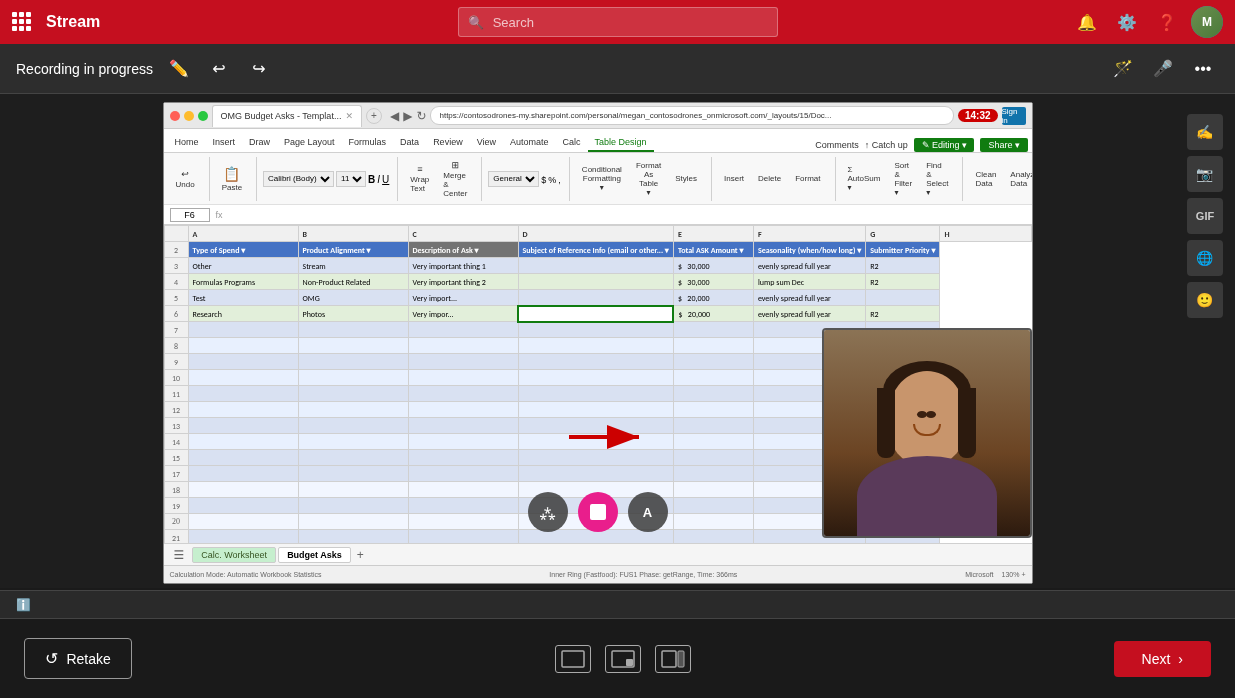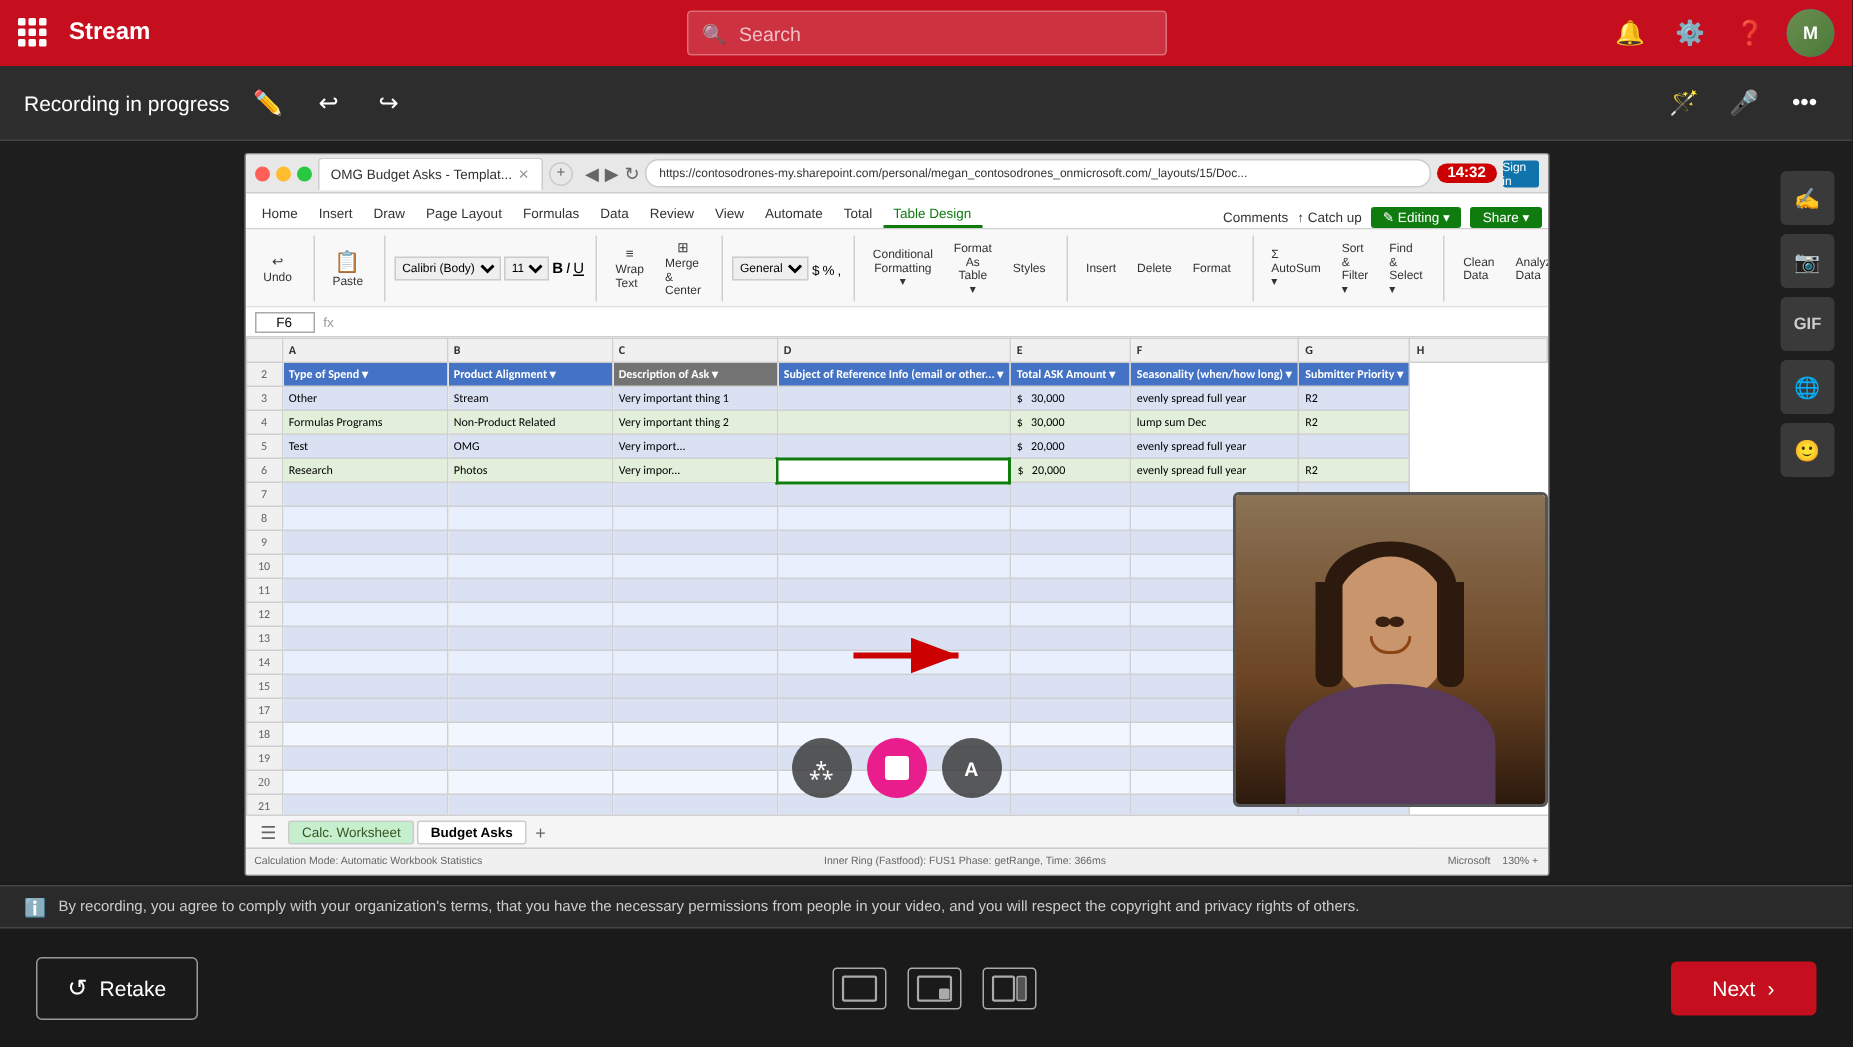--- a/index.html
+++ b/index.html
@@ -616,21 +616,21 @@
       <div id="ribbon-tabs" style="height:24px;display:flex;align-items:flex-end;padding:0 4px;background:white;border-bottom:1px solid #d0d0d0;gap:0;">
         <div class="ribbon-tab" style="font-size:9px;padding:3px 7px;color:#333;cursor:pointer;">Home</div>
         <div class="ribbon-tab" style="font-size:9px;padding:3px 7px;color:#333;cursor:pointer;">Insert</div>
         <div class="ribbon-tab" style="font-size:9px;padding:3px 7px;color:#333;cursor:pointer;">Draw</div>
         <div class="ribbon-tab" style="font-size:9px;padding:3px 7px;color:#333;cursor:pointer;">Page Layout</div>
         <div class="ribbon-tab" style="font-size:9px;padding:3px 7px;color:#333;cursor:pointer;">Formulas</div>
         <div class="ribbon-tab" style="font-size:9px;padding:3px 7px;color:#333;cursor:pointer;">Data</div>
         <div class="ribbon-tab" style="font-size:9px;padding:3px 7px;color:#333;cursor:pointer;">Review</div>
         <div class="ribbon-tab" style="font-size:9px;padding:3px 7px;color:#333;cursor:pointer;">View</div>
         <div class="ribbon-tab" style="font-size:9px;padding:3px 7px;color:#333;cursor:pointer;">Automate</div>
-        <div class="ribbon-tab" style="font-size:9px;padding:3px 7px;color:#333;cursor:pointer;">Total</div>
+        <div class="ribbon-tab" style="font-size:9px;padding:3px 7px;color:#333;cursor:pointer;">Calc</div>
         <div class="ribbon-tab active" style="font-size:9px;padding:3px 7px;color:#107c10;border-bottom:2px solid #107c10;cursor:pointer;">Table Design</div>
         <div style="margin-left:auto;display:flex;gap:6px;align-items:center;font-size:9px;color:#333;">
           <span style="cursor:pointer;">Comments</span>
           <span style="cursor:pointer;">↑ Catch up</span>
           <div style="background:#107c10;color:white;padding:2px 8px;border-radius:2px;font-size:9px;cursor:pointer;">✎ Editing ▾</div>
           <div style="background:#107c10;color:white;padding:2px 8px;border-radius:2px;font-size:9px;cursor:pointer;">Share ▾</div>
         </div>
       </div>
 
       <div id="ribbon-content" style="height:52px;display:flex;align-items:center;padding:2px 6px;gap:2px;background:#f8f8f8;border-bottom:1px solid #e0e0e0;font-size:9px;">
@@ -993,21 +993,20 @@
     <div class="panel-icon" style="font-size:14px;">✍</div>
     <div class="panel-icon" style="font-size:14px;">📷</div>
     <div class="panel-icon" style="font-size:11px;font-weight:bold;">GIF</div>
     <div class="panel-icon" style="font-size:14px;">🌐</div>
     <div class="panel-icon" style="font-size:14px;">🙂</div>
   </div>
 </div>
 
 <div id="privacy-notice" style="position:absolute;bottom:80px;left:0;width:100%;height:28px;background:#2a2a2a;display:flex;align-items:center;padding:0 16px;font-size:10px;color:#ccc;gap:8px;border-top:1px solid #444;">
   <span style="font-size:12px;">ℹ️</span>
-  <span>By recording, you agree to comply with your organization's terms, that you have the necessary permissions from people in your video, and you will respect the copyright and privacy rights of others.</span>
 </div>
 
 <div id="bottom-bar" style="position:absolute;bottom:0;width:100%;height:80px;background:#1a1a1a;display:flex;align-items:center;justify-content:space-between;padding:0 24px;border-top:1px solid #444;">
   <button id="retake-btn" style="background:transparent;border:1.5px solid #999;color:white;padding:10px 20px;border-radius:4px;font-size:14px;cursor:pointer;display:flex;align-items:center;gap:8px;">
     <span style="font-size:16px;">↺</span>
     <span>Retake</span>
   </button>
 
   <div id="layout-icons" style="display:flex;gap:14px;align-items:center;">
     <div class="layout-icon" style="width:36px;height:28px;border:1.5px solid #aaa;border-radius:3px;display:flex;align-items:center;justify-content:center;color:#aaa;cursor:pointer;">

